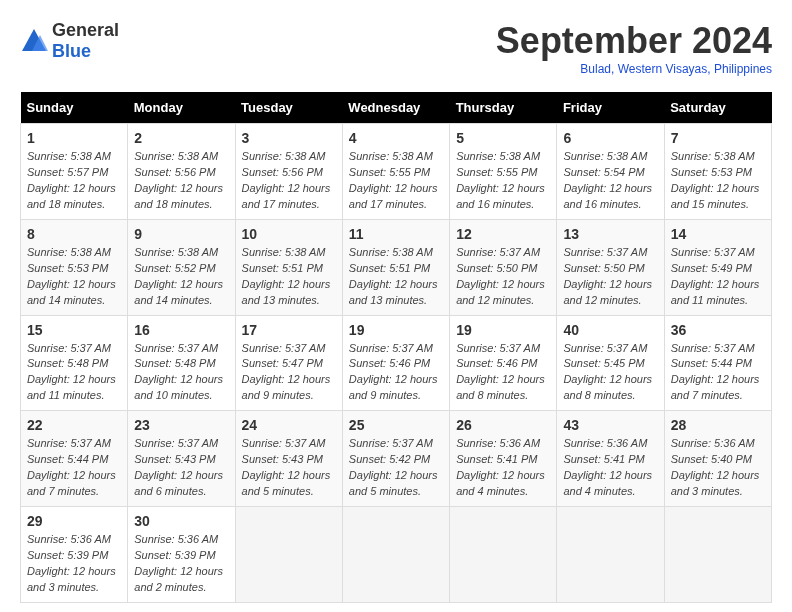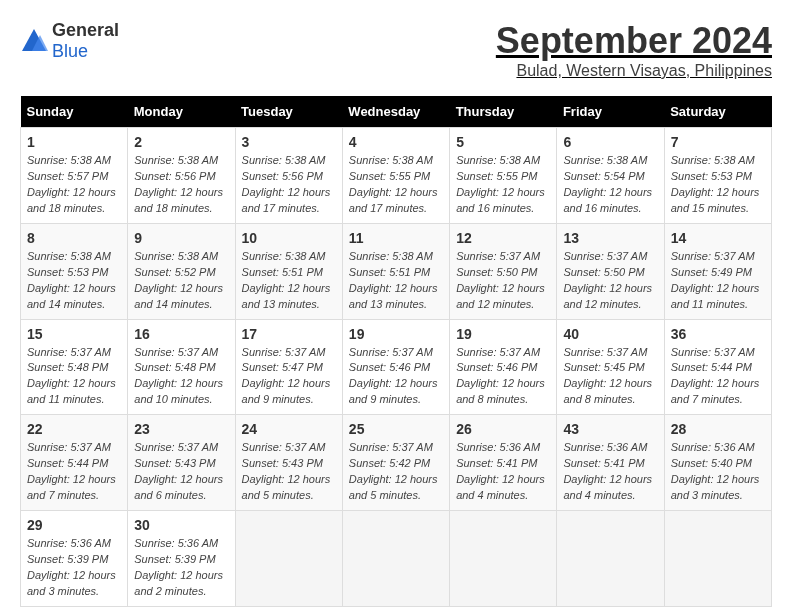--- a/index.html
+++ b/index.html
@@ -20,40 +20,39 @@
       display: flex;
       align-items: center;
     }
     .logo-text-general {
       font-size: 18px;
       font-weight: bold;
       color: #333;
     }
     .logo-text-blue {
       font-size: 18px;
-      font-weight: normal;
+      font-weight: bold;
       color: #2266cc;
     }
     .logo-icon {
       width: 28px;
       height: 28px;
       margin-right: 4px;
     }
     .title-section {
       text-align: right;
-      text-decoration: underline;
     }
     .month-title {
       font-size: 36px;
       font-weight: bold;
       color: #333;
     }
     .location-title {
-      font-size: 16px;
-      color: #404040;
+      font-size: 12px;
+      color: #1d4ed8;
     }
     table {
       width: 100%;
       border-collapse: collapse;
       font-size: 11px;
     }
     thead tr th {
       background-color: #000000;
       color: #fff;
       padding: 8px 6px;

